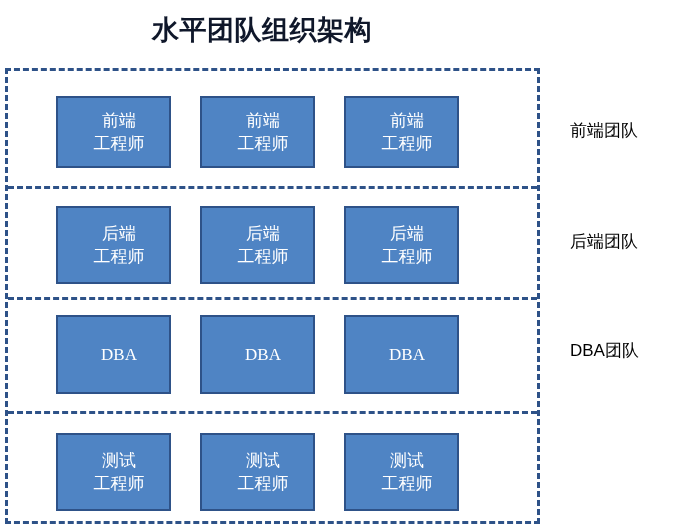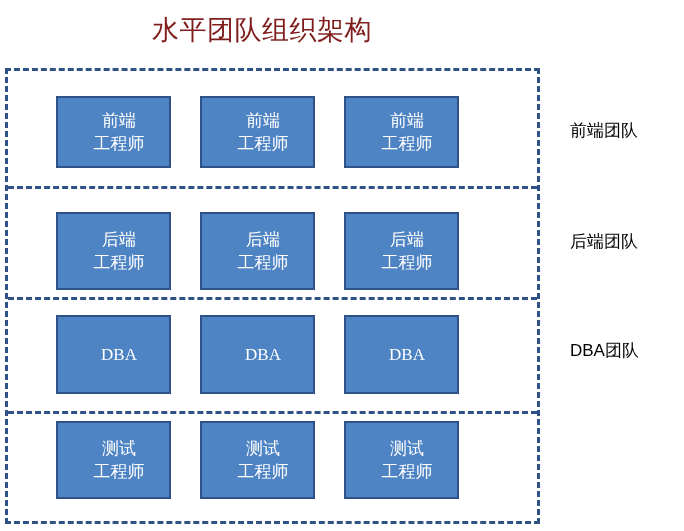--- a/index.html
+++ b/index.html
@@ -21,22 +21,22 @@
 
   
   #chart-title {
     position: absolute;
     left: 0;
     top: 13px;
     width: 524px;
     text-align: center;
     font-size: 27px;
     line-height: 34px;
-    color: #7f1d1d;
-    font-weight: 400;
+    color: #0f172a;
+    font-weight: 700;
     letter-spacing: 0.5px;
     white-space: nowrap;
   }
 
   
   #org-container {
     position: absolute;
     left: 5px;
     top: 68px;
     width: 535px;
@@ -115,21 +115,21 @@
       <div class="role-box" style="left:192px; top:25px; width:115px; height:72px;">
         <span class="line">前端</span>
         <span class="line">工程师</span>
       </div>
       <div class="role-box" style="left:336px; top:25px; width:115px; height:72px;">
         <span class="line">前端</span>
         <span class="line">工程师</span>
       </div>
     </div>
 
-    <div class="lane" style="top:122px; height:111px;">
+    <div class="lane" style="top:116px; height:111px;">
       <div class="role-box" style="left:48px; top:19px; width:115px; height:78px;">
         <span class="line">后端</span>
         <span class="line">工程师</span>
       </div>
       <div class="role-box" style="left:192px; top:19px; width:115px; height:78px;">
         <span class="line">后端</span>
         <span class="line">工程师</span>
       </div>
       <div class="role-box" style="left:336px; top:19px; width:115px; height:78px;">
         <span class="line">后端</span>
@@ -142,21 +142,21 @@
         <span class="line">DBA</span>
       </div>
       <div class="role-box" style="left:192px; top:18px; width:115px; height:79px;">
         <span class="line">DBA</span>
       </div>
       <div class="role-box" style="left:336px; top:18px; width:115px; height:79px;">
         <span class="line">DBA</span>
       </div>
     </div>
 
-    <div class="lane" style="top:328px; height:110px;">
+    <div class="lane" style="top:340px; height:110px;">
       <div class="role-box" style="left:48px; top:22px; width:115px; height:78px;">
         <span class="line">测试</span>
         <span class="line">工程师</span>
       </div>
       <div class="role-box" style="left:192px; top:22px; width:115px; height:78px;">
         <span class="line">测试</span>
         <span class="line">工程师</span>
       </div>
       <div class="role-box" style="left:336px; top:22px; width:115px; height:78px;">
         <span class="line">测试</span>

